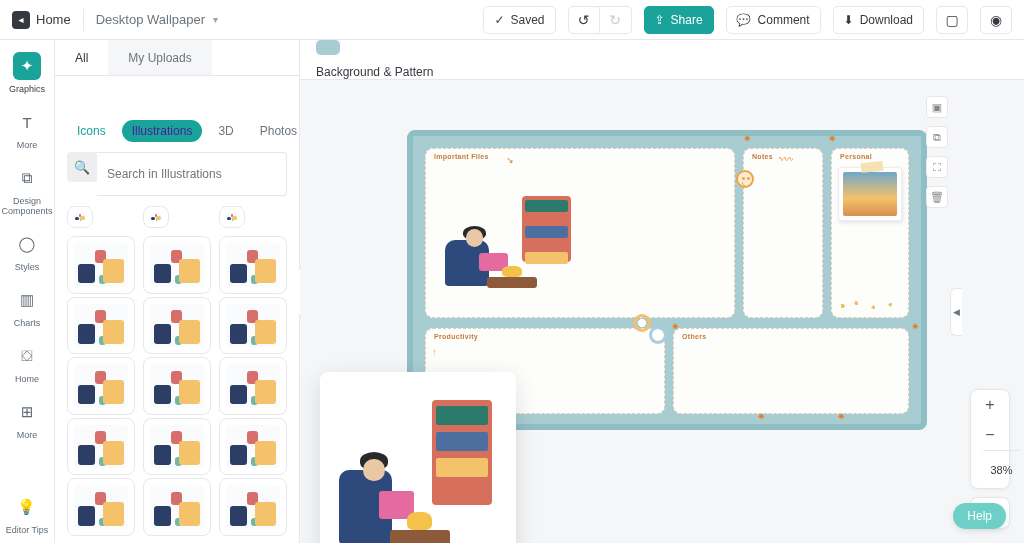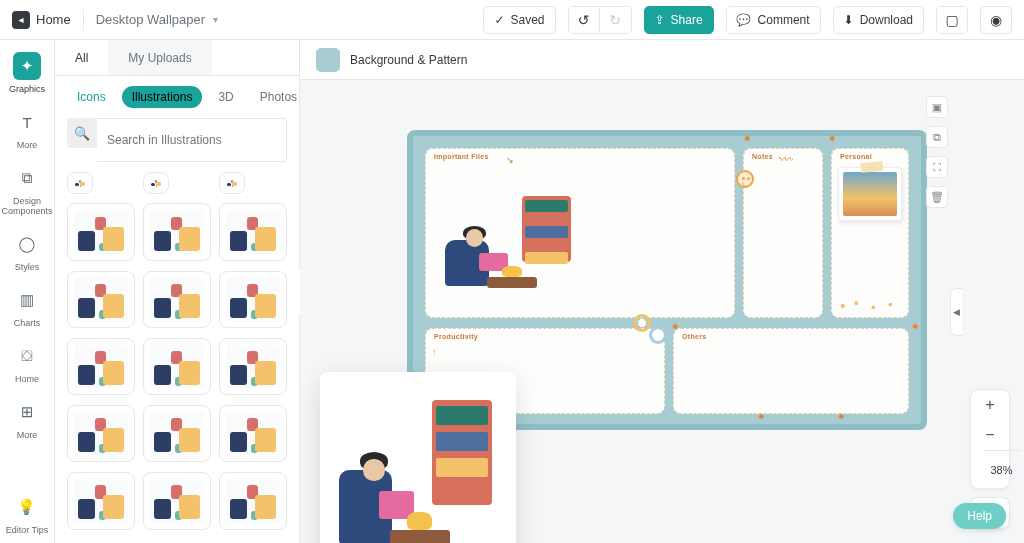--- a/index.html
+++ b/index.html
@@ -78,22 +78,22 @@
     height: 36px; display: flex; align-items: stretch; border-bottom: 1px solid var(--border);
   }
   .panel-tab {
     padding: 0 20px; display: flex; align-items: center; font-size: 12px;
     color: var(--text-mid); background: var(--bg-grey); cursor: pointer; text-align: right;
   }
   .panel-tab.active { background: #fff; color: var(--text-dark); font-weight: 500; }
   .sub-tabs {
     display: flex; gap: 6px; padding: 10px 12px 6px; font-size: 12px;
   }
-  .sub-tab { padding: 4px 10px; border-radius: 12px; color: var(--teal); cursor: pointer; }
-  .sub-tab.active { background: var(--teal); color: #000000; }
+  .sub-tab { padding: 4px 10px; border-radius: 12px; color: var(--teal); cursor: pointer; margin-top: 34px; }
+  .sub-tab.active { background: var(--teal); color: #4c1d95; }
   .sub-tab.muted { color: var(--text-mid); }
   .search-row { padding: 4px 12px 10px; display: flex; gap: 0; }
   .search-icon-box {
     width: 30px; height: 30px; border-radius: 4px 0 0 4px;
     background: #eceeef; display: flex; align-items: center; justify-content: center;
     font-size: 13px; color: #5f6b76;
   }
   .search-input {
     flex: 1; height: 44px; border: 1px solid var(--border); border-left: none;
     border-radius: 0 4px 4px 0; padding: 0 10px; font-size: 12px; outline: none;
@@ -129,22 +129,22 @@
     position: absolute; right: -11px; top: 50%; transform: translateY(-50%);
     width: 12px; height: 48px; background: #fff; border: 1px solid var(--border);
     border-left: none; border-radius: 0 6px 6px 0; display: flex;
     align-items: center; justify-content: center; font-size: 9px; color: #6c757d;
     cursor: pointer;
   }
 
   
   .stage { flex: 1; position: relative; background: var(--bg-grey); overflow: hidden; }
   .selection-bar {
-    height: 40px; display: flex; align-items: center; gap: 10px; padding: 0 16px;
-    border-bottom: 1px solid var(--border); background: #fff;
+    height: 40px; display: flex; align-items: flex-start; gap: 10px; padding: 0 16px;
+    border-bottom: 1px solid var(--border); background: #fff; flex-direction: column;
   }
   .swatch {
     width: 24px; height: 24px; border-radius: 5px; background: var(--soft-blue);
     cursor: pointer;
   }
   .sel-label { font-size: 12px; color: var(--text-dark); }
 
   .canvas-wrap { position: absolute; inset: 40px 50px 0 12px; }
   
   .artboard {

